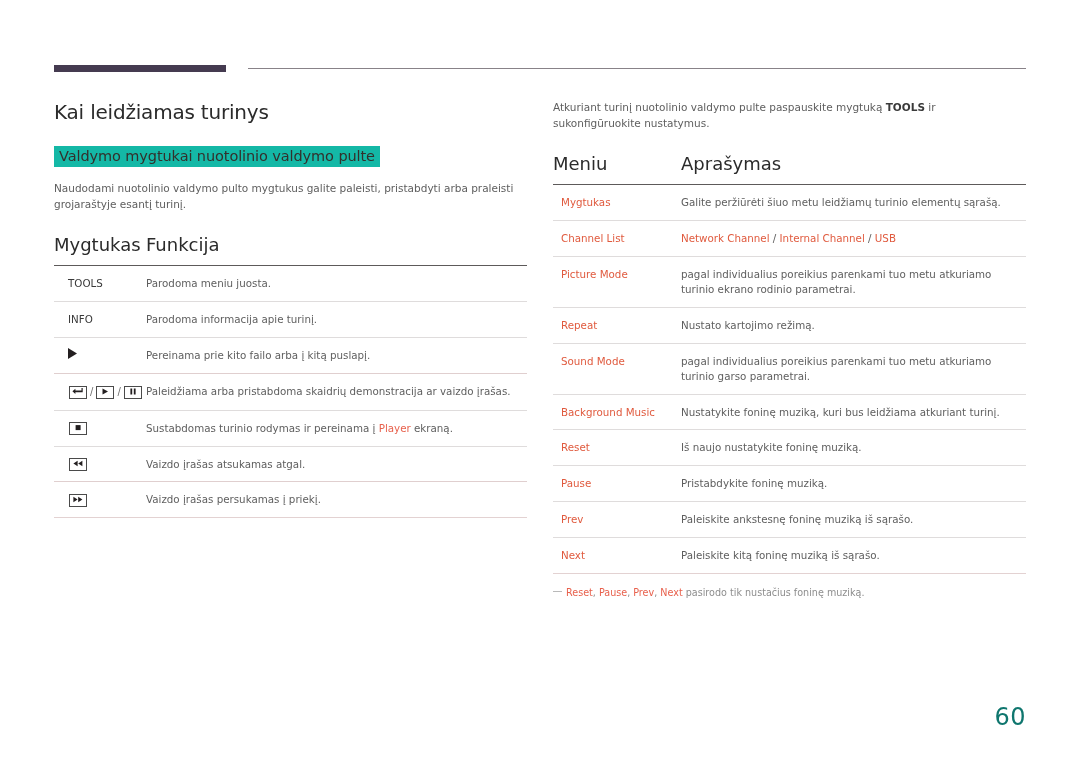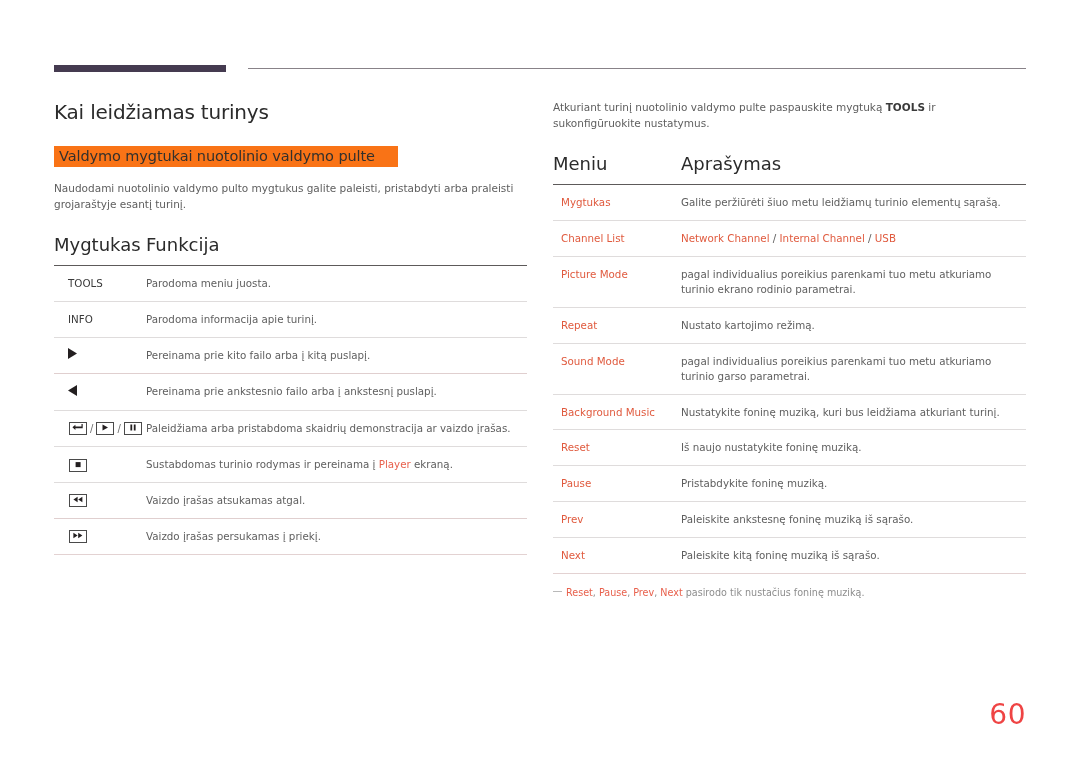--- a/index.html
+++ b/index.html
@@ -53,25 +53,25 @@
     font-family: "DejaVu Sans", "Liberation Sans", sans-serif;
     font-size: 20px;
     font-weight: normal;
     color: #2b2b2b;
     margin: 0 0 22px 0;
     letter-spacing: -0.2px;
   }
 
   .subhead {
     display: inline-block;
-    background: #f97316;
+    background: #14b8a6;
     color: #33302c;
     font-size: 14.5px;
     font-weight: normal;
-    padding: 2px 23px 3px 5px;
+    padding: 2px 5px 3px 5px;
     margin: 0 0 14px 0;
     letter-spacing: -0.1px;
   }
 
   p.intro {
     margin: 0 0 22px 0;
     font-size: 10.5px;
     line-height: 1.48;
     color: #5e5e5e;
     max-width: 460px;
@@ -151,22 +151,22 @@
     position: relative;
     top: -2px;
   }
   .footnote .hl { color: #e8604c; }
 
   
   .page-number {
     position: absolute;
     right: 54px;
     bottom: 32px;
-    font-size: 28px;
-    color: #ef4444;
+    font-size: 24px;
+    color: #0f766e;
     font-weight: normal;
     letter-spacing: 0.5px;
   }
 </style>
 </head>
 <body>
 
 <div class="top-rule">
   <div class="bar-accent"></div>
   <div class="bar-line"></div>
@@ -193,26 +193,20 @@
           <td class="c1"><span>INFO</span></td>
           <td class="c2">Parodoma informacija apie turinį.</td>
         </tr>
         <tr class="alt-sep">
           <td class="c1"><span class="tri"><svg width="9" height="11" viewBox="0 0 9 11">
                 <polygon points="0,0 9,5.5 0,11" fill="#231f20"></polygon>
               </svg></span></td>
           <td class="c2">Pereinama prie kito failo arba į kitą puslapį.</td>
         </tr>
         <tr>
-          <td class="c1"><span class="tri"><svg width="9" height="11" viewBox="0 0 9 11">
-                <polygon points="9,0 0,5.5 9,11" fill="#231f20"></polygon>
-              </svg></span></td>
-          <td class="c2">Pereinama prie ankstesnio failo arba į ankstesnį puslapį.</td>
-        </tr>
-        <tr>
           <td class="c1"><span class="keybox"><svg width="12" height="9" viewBox="0 0 12 9">
                 <path d="M9.5,1 L10.7,1 L10.7,5.2 L3.4,5.2 L3.4,6.9 L0.4,4.3 L3.4,1.7 L3.4,3.4 L9.5,3.4 Z" fill="#231f20"></path>
               </svg></span><span class="sep-slash">/</span><span class="keybox"><svg width="12" height="9" viewBox="0 0 12 9">
                 <polygon points="3.5,1.5 9,4.5 3.5,7.5" fill="#231f20"></polygon>
               </svg></span><span class="sep-slash">/</span><span class="keybox"><svg width="12" height="9" viewBox="0 0 12 9">
                 <rect x="3.4" y="1.5" width="1.8" height="6" fill="#231f20"></rect>
                 <rect x="6.8" y="1.5" width="1.8" height="6" fill="#231f20"></rect>
               </svg></span></td>
           <td class="c2">Paleidžiama arba pristabdoma skaidrių demonstracija ar vaizdo įrašas.</td>
         </tr>

